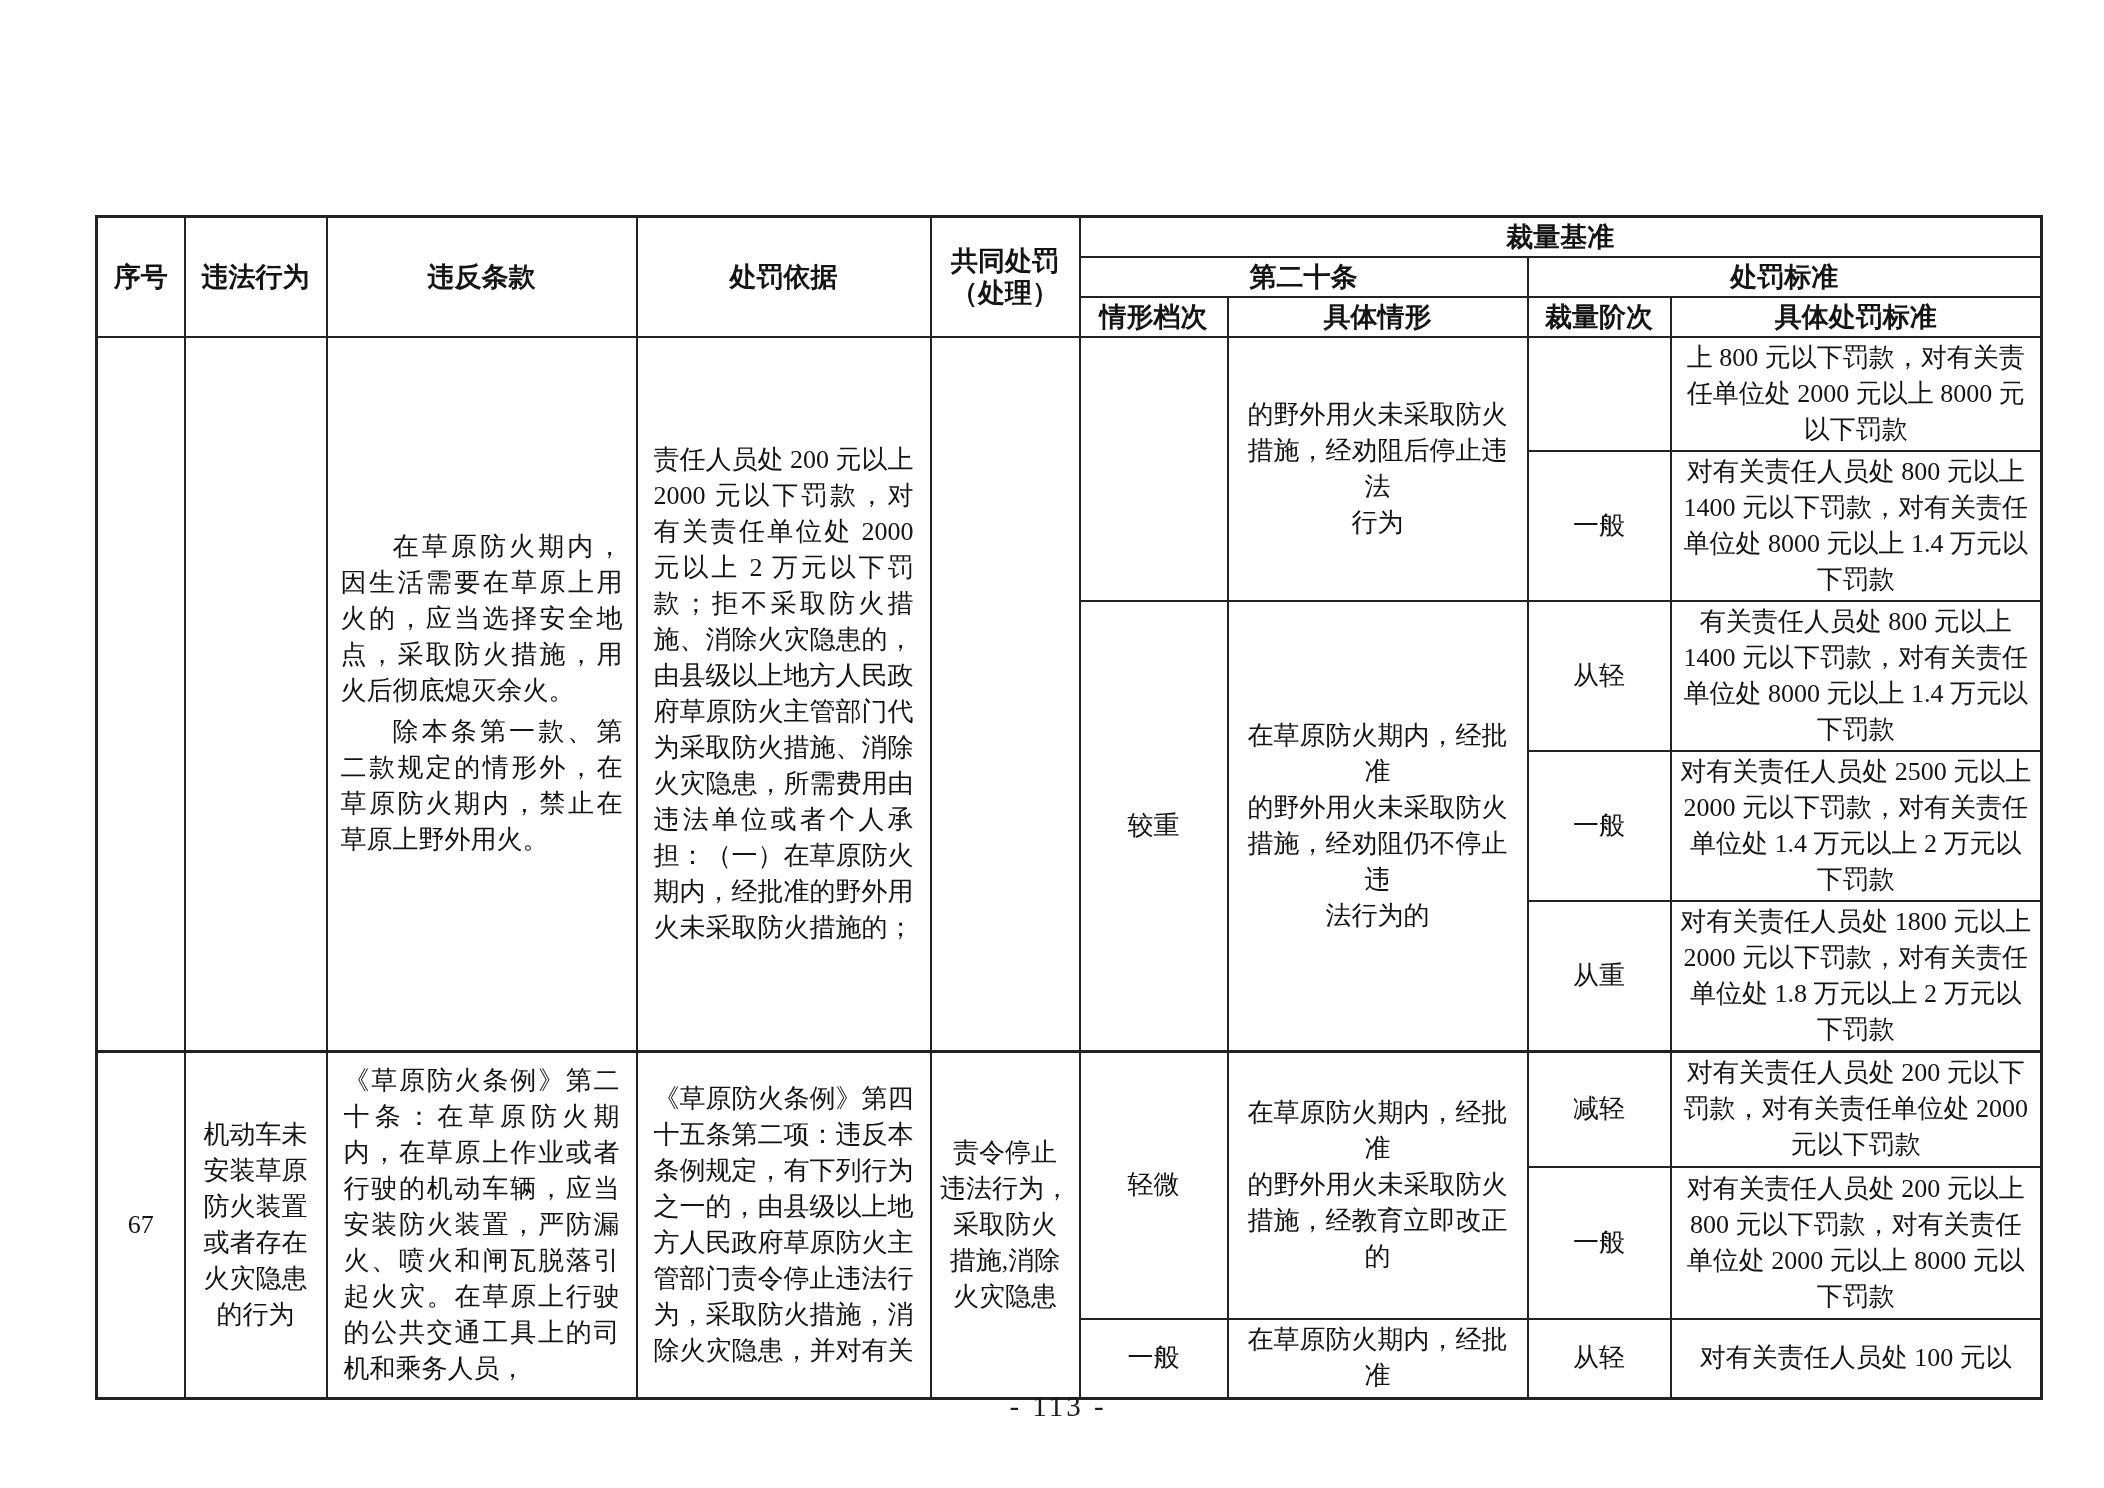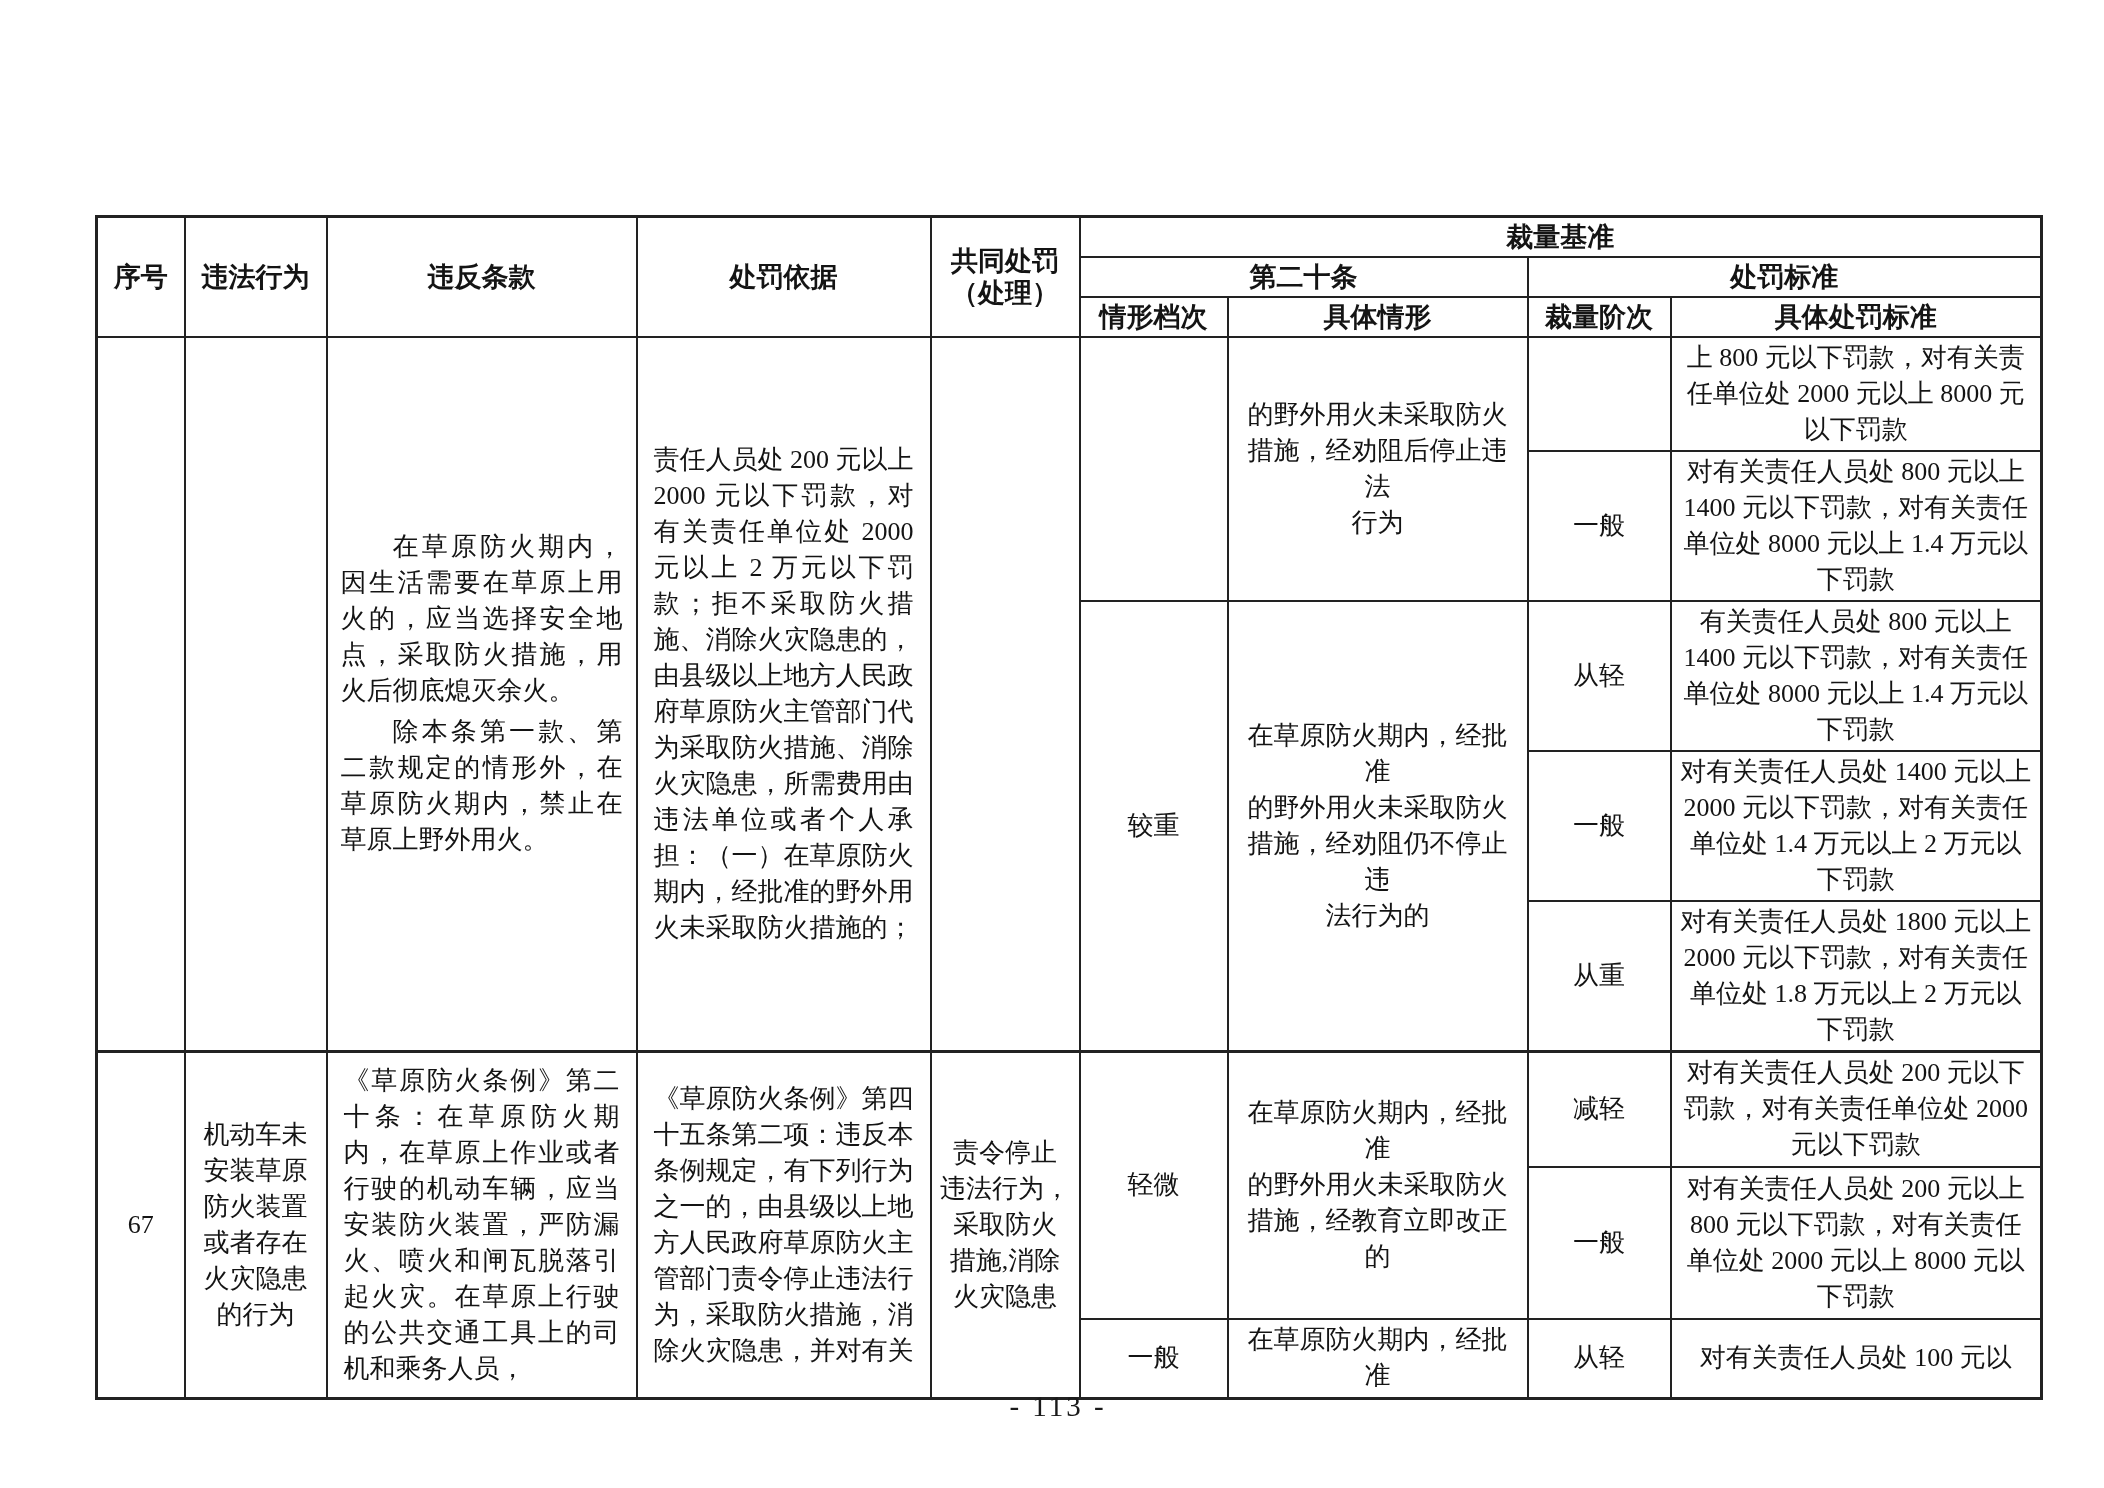--- a/index.html
+++ b/index.html
@@ -110,21 +110,21 @@
       <td rowspan="3" class="preline qx">在草原防火期内，经批准
 的野外用火未采取防火
 措施，经劝阻仍不停止违
 法行为的</td>
       <td>从轻</td>
       <td class="just">有关责任人员处 800 元以上 1400 元以下罚款，对有关责任单位处 8000 元以上 1.4 万元以下罚款</td>
     </tr>
 
     <tr style="height:142px">
       <td>一般</td>
-      <td class="just">对有关责任人员处 1400 元以上 2000 元以下罚款，对有关责任单位处 1.4 万元以上 2 万元以下罚款</td>
+      <td class="just">对有关责任人员处 2500 元以上 2000 元以下罚款，对有关责任单位处 1.4 万元以上 2 万元以下罚款</td>
     </tr>
 
     <tr style="height:138px">
       <td>从重</td>
       <td class="just">对有关责任人员处 1800 元以上 2000 元以下罚款，对有关责任单位处 1.8 万元以上 2 万元以下罚款</td>
     </tr>
 
     <tr style="height:110px" class="thick-top">
       <td rowspan="3" class="num">67</td>
       <td rowspan="3" class="preline xw">机动车未

